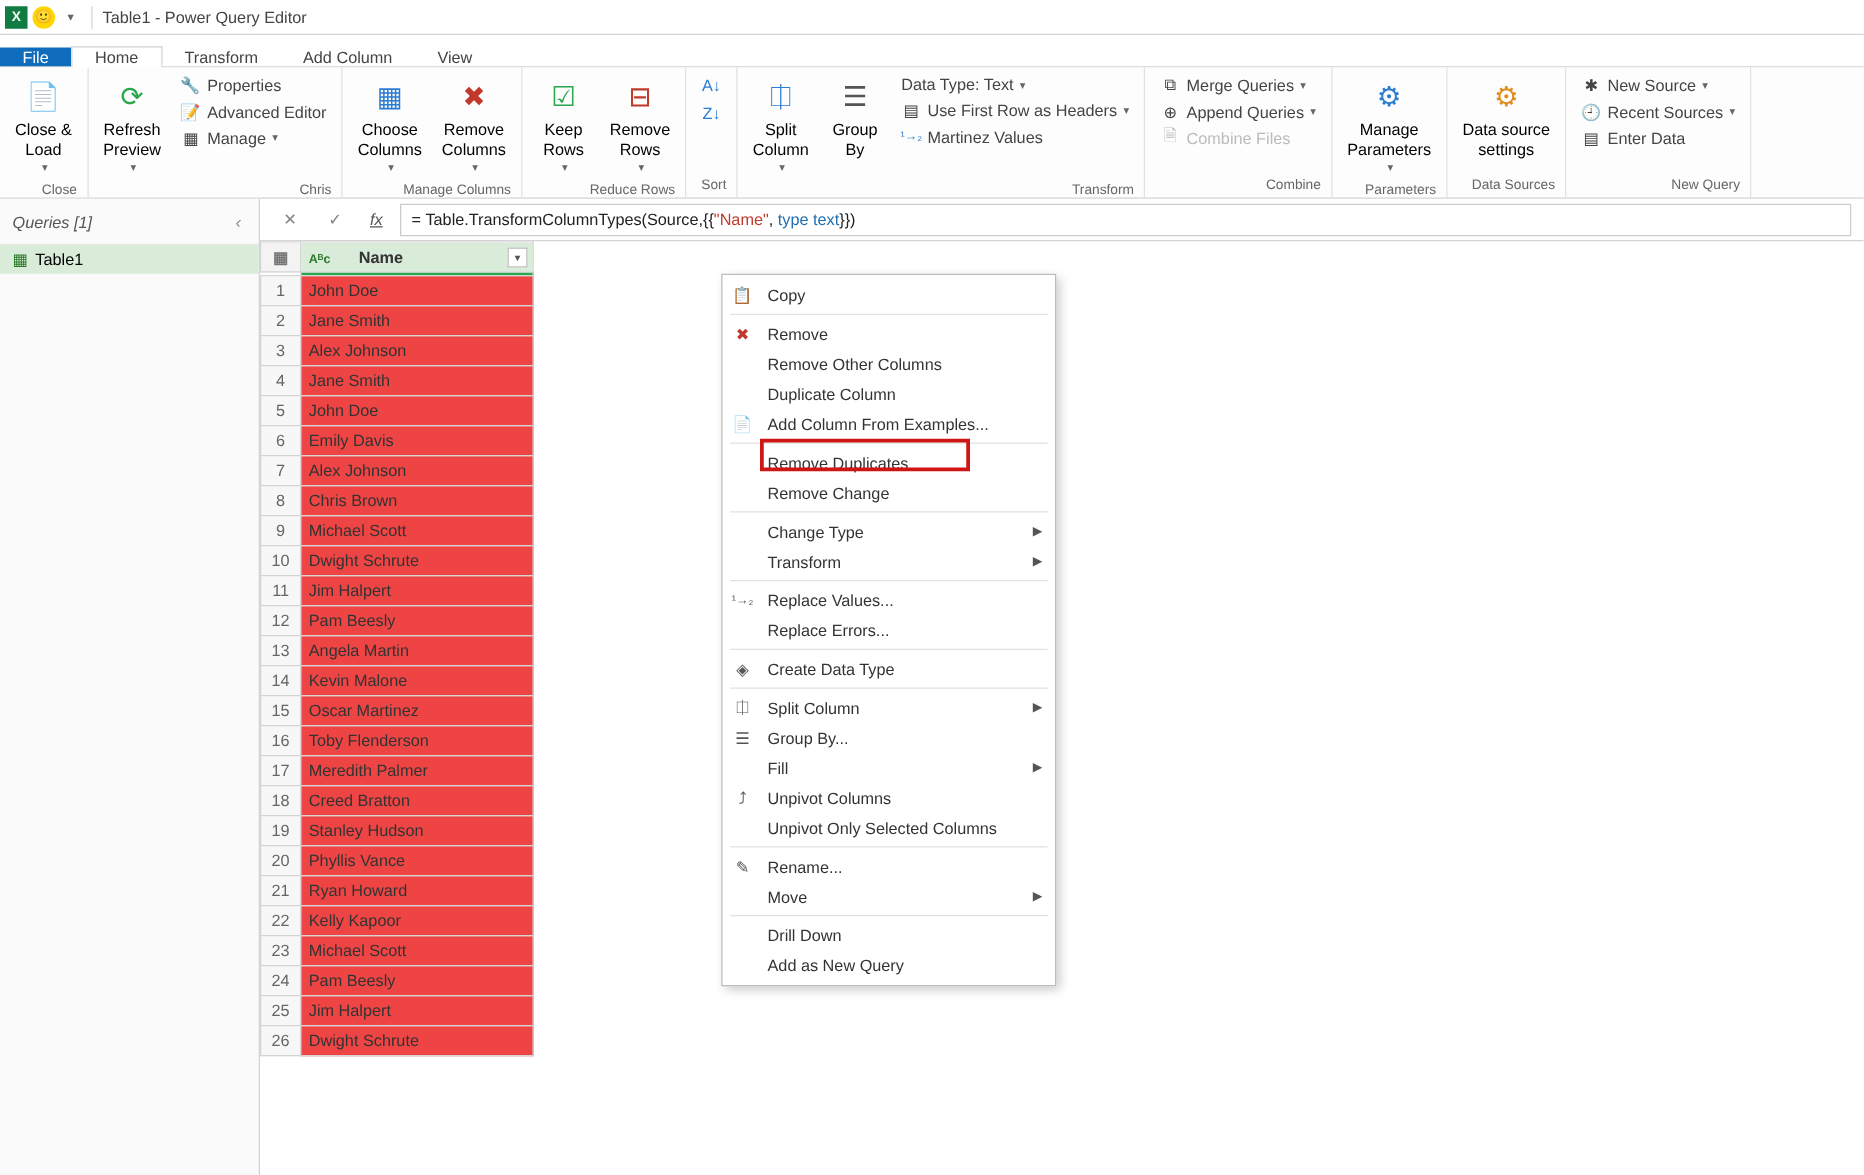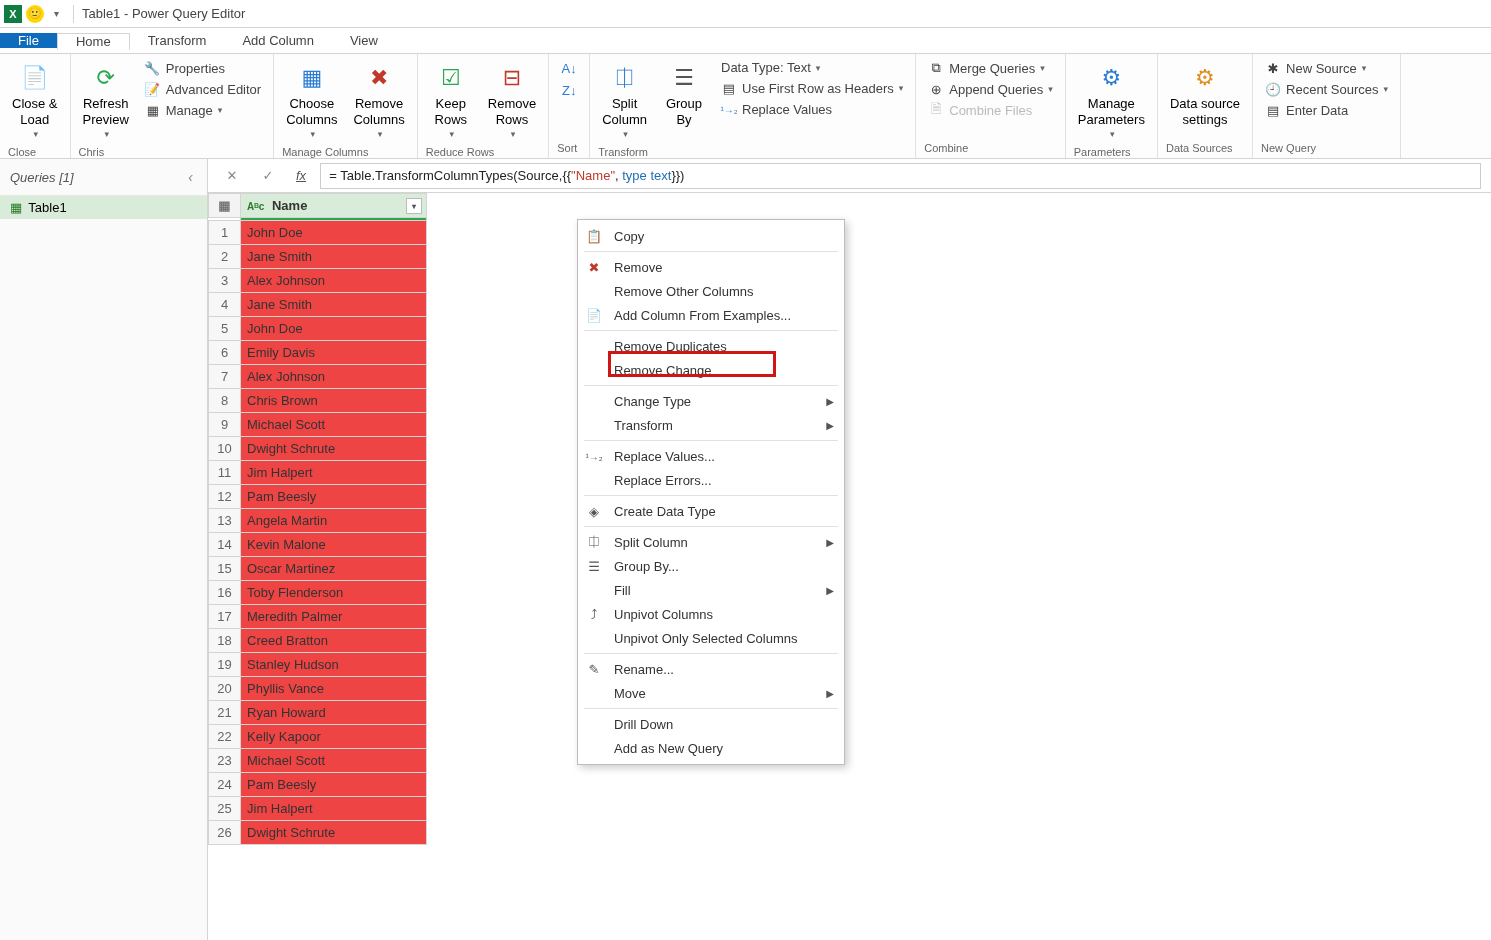--- a/index.html
+++ b/index.html
@@ -7,30 +7,30 @@
 
 
 .titlebar { height:28px; display:flex; align-items:center; background:#fff; border-bottom:1px solid #d4d4d4; padding:0 4px; }
 .titlebar .excel-icon { width:18px; height:18px; background:#107c41; color:#fff; font-weight:bold; font-size:11px; display:flex; align-items:center; justify-content:center; margin-right:4px; }
 .titlebar .face-icon { width:18px; height:18px; border-radius:50%; background:#ffd700; display:flex; align-items:center; justify-content:center; font-size:11px; margin-right:4px; }
 .titlebar .qat-drop { color:#666; font-size:10px; margin:0 6px; }
 .titlebar .divider { width:1px; height:18px; background:#d4d4d4; margin:0 8px; }
 .titlebar .title-text { color:#444; font-size:13px; }
 
 
-.tabs-row { height:26px; display:flex; align-items:center; background:#fff; border-bottom:1px solid #d4d4d4; }
+.tabs-row { height:26px; display:flex; align-items:flex-end; background:#fff; border-bottom:1px solid #d4d4d4; }
 .file-tab { background:#0f6cbd; color:#fff; padding:0 18px; display:flex; align-items:center; cursor:pointer; font-size:13px; }
 .ribbon-tab { padding:0 18px; display:flex; align-items:center; cursor:pointer; color:#444; font-size:13px; }
 .ribbon-tab.active { border:1px solid #d4d4d4; border-bottom:1px solid #fff; background:#fff; position:relative; top:1px; }
 
 
 .ribbon { height:105px; display:flex; background:#fdfdfd; border-bottom:1px solid #d4d4d4; }
 .ribbon-group { border-right:1px solid #e1e1e1; padding:4px 8px 2px 8px; display:flex; flex-direction:column; justify-content:space-between; }
 .group-content { display:flex; align-items:flex-start; gap:8px; flex:1; }
-.group-label { text-align:left; color:#666; font-size:11px; padding:2px 0; }
+.group-label { text-align:right; color:#666; font-size:11px; padding:2px 0; }
 .big-btn { display:flex; flex-direction:column; align-items:center; justify-content:flex-start; padding:4px 4px; cursor:pointer; text-align:center; line-height:1.25; font-size:13px; min-width:50px; }
 .big-btn .ico { width:32px; height:32px; display:flex; align-items:center; justify-content:center; font-size:22px; margin-bottom:2px; }
 .small-btn { display:flex; align-items:center; padding:2px 4px; cursor:pointer; font-size:13px; color:#444; gap:5px; white-space:nowrap; }
 .small-btn .ico { width:16px; height:16px; display:flex; align-items:center; justify-content:center; font-size:13px; }
 .vstack { display:flex; flex-direction:column; gap:1px; }
 .caret::after { content:" ▾"; font-size:9px; color:#666; }
 .caret-only { font-size:9px; color:#666; margin-left:2px; }
 
 
 .body-area { display:flex; height:calc(940px - 28px - 26px - 105px); }
@@ -51,21 +51,21 @@
 .tok-str { color:#c0392b; }
 .tok-kw { color:#1f6fb2; }
 .tok-p { color:#222; }
 
 
 .grid-wrap { flex:1; overflow:auto; padding:0; }
 table.datagrid { border-collapse:collapse; }
 .datagrid th, .datagrid td { border:1px solid #d4d4d4; font-size:13px; }
 .corner-cell { width:32px; height:24px; background:#f3f3f3; text-align:center; color:#777; font-size:11px; }
 .col-header { background:#d9ecd9; height:24px; width:186px; text-align:left; padding:0 6px; position:relative; }
-.col-header .type-ico { color:#2a7a2a; font-size:10px; margin-right:4px; }
+.col-header .type-ico { color:#2a7a2a; font-size:10px; margin-right:19px; }
 .col-header .col-name { font-weight:600; color:#333; }
 .col-header .drop { position:absolute; right:4px; top:4px; width:16px; height:16px; border:1px solid #bbb; background:#fff; display:flex; align-items:center; justify-content:center; font-size:8px; color:#555; cursor:pointer; }
 .col-header-bar { height:3px; background:#2aa84f; }
 .row-idx { width:32px; background:#f7f7f7; text-align:center; color:#666; font-size:12px; height:24px; }
 .cell { background:#ef4444; padding:0 6px; height:24px; color:#333; }
 
 
 .context-menu { position:absolute; left:369px; top:60px; width:268px; background:#fff; border:1px solid #bcbcbc; box-shadow:3px 3px 8px rgba(0,0,0,0.2); padding:4px 0; z-index:50; }
 .menu-item { display:flex; align-items:center; height:24px; padding:0 10px 0 6px; cursor:pointer; color:#333; font-size:13px; gap:10px; position:relative; }
 .menu-item .ico { width:20px; text-align:center; font-size:13px; color:#555; }
@@ -196,21 +196,21 @@
       <div class="vstack">
         <div class="small-btn caret">
             <span>Data Type: Text</span>
           </div>
         <div class="small-btn caret">
             <span class="ico">▤</span>
             <span>Use First Row as Headers</span>
           </div>
         <div class="small-btn">
             <span class="ico" style="color:#2b7cd3; font-size:10px;">¹→₂</span>
-            <span>Replace Values</span>
+            <span>Martinez Values</span>
           </div>
       </div>
     </div>
     <div class="group-label">Transform</div>
   </div>
 
   <div class="ribbon-group">
     <div class="group-content">
       <div class="vstack">
         <div class="small-btn caret">
@@ -434,20 +434,24 @@
       <div class="menu-sep"></div>
       <div class="menu-item">
           <span class="ico" style="color:#c0392b;">✖</span>
           <span>Remove</span>
         </div>
       <div class="menu-item">
           <span class="ico"></span>
           <span>Remove Other Columns</span>
         </div>
       <div class="menu-item">
+          <span class="ico"></span>
+          <span>Duplicate Column</span>
+        </div>
+      <div class="menu-item">
           <span class="ico">📄</span>
           <span>Add Column From Examples...</span>
         </div>
       <div class="menu-sep"></div>
       <div class="menu-item">
           <span class="ico"></span>
           <span>Remove Duplicates</span>
         </div>
       <div class="menu-item">
           <span class="ico"></span>

